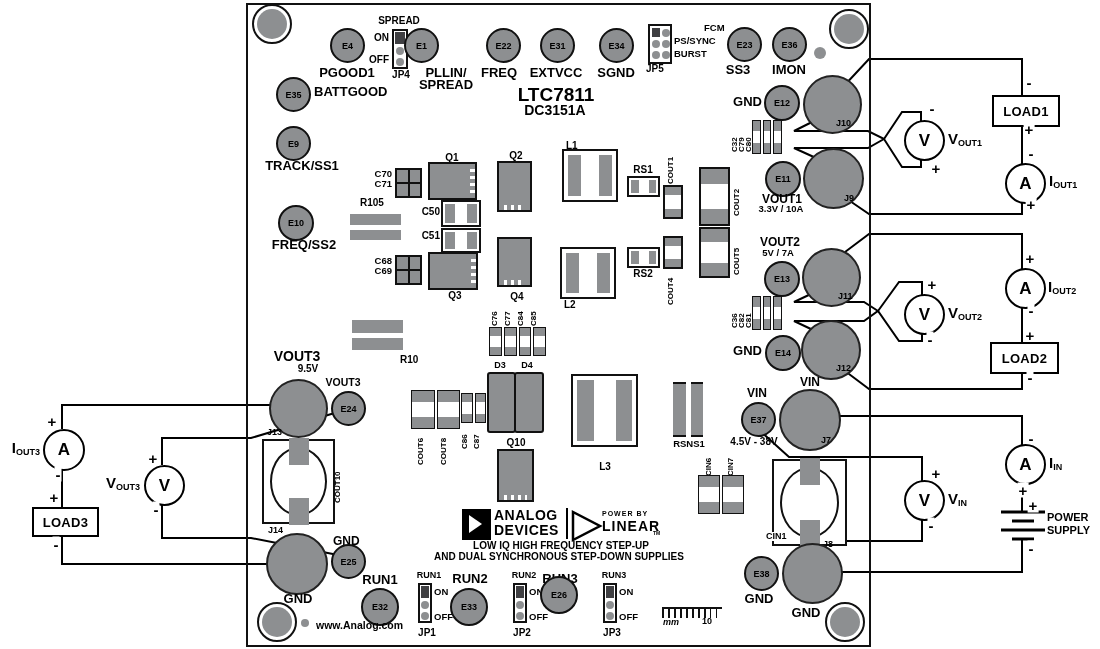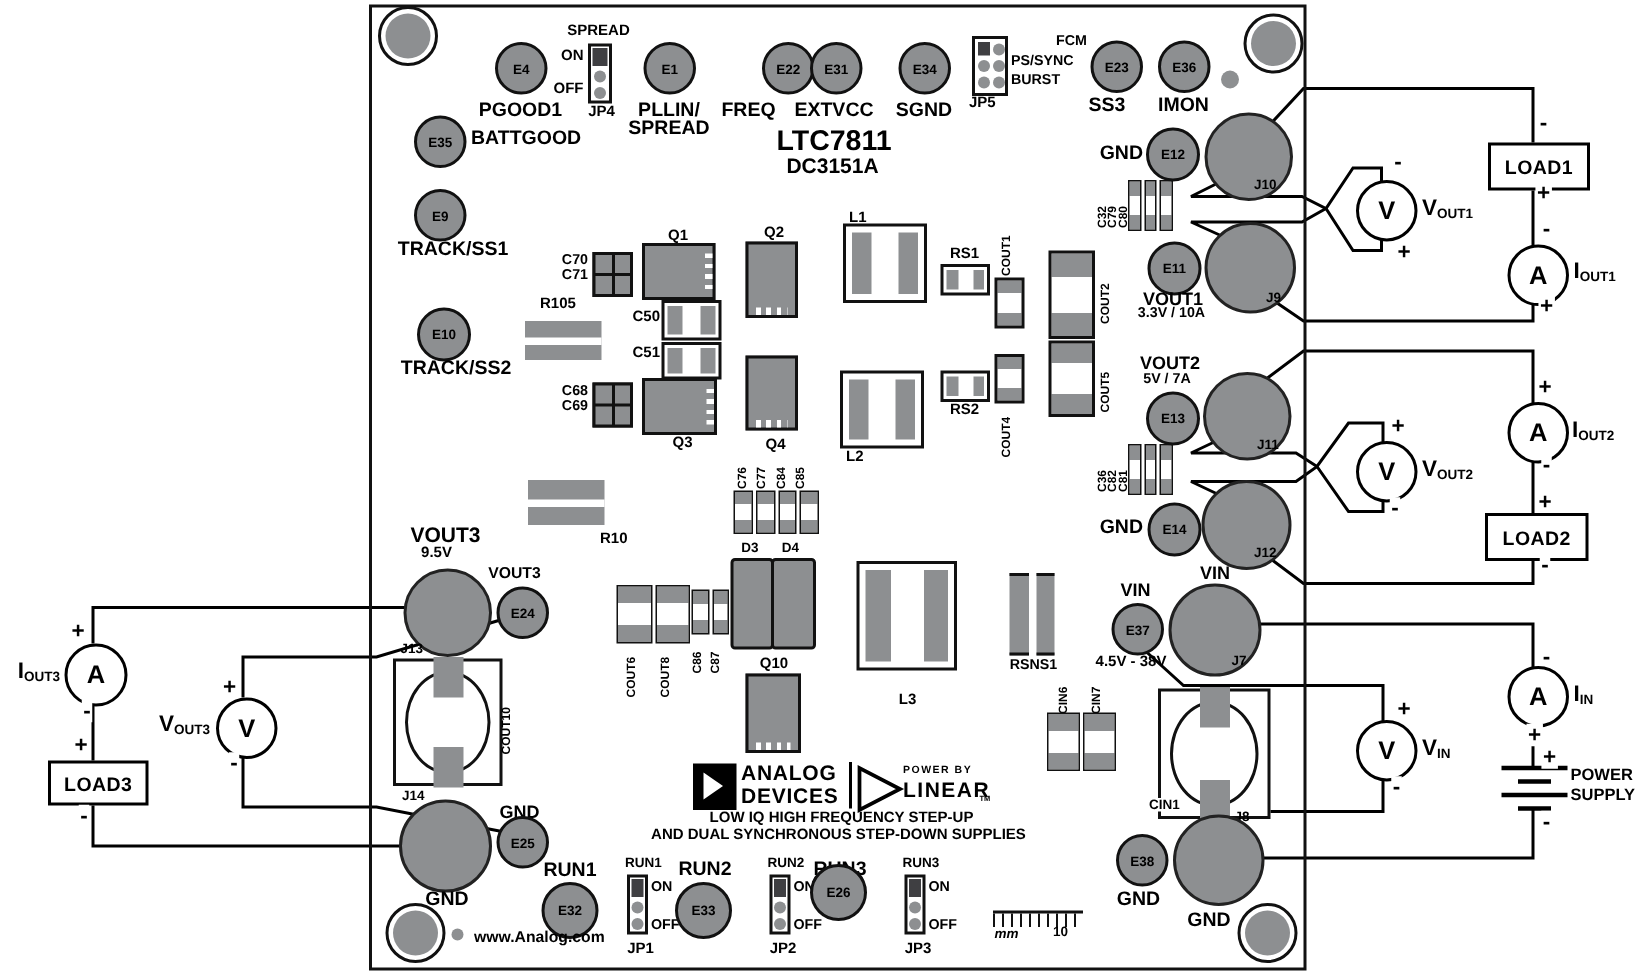--- a/index.html
+++ b/index.html
@@ -129,24 +129,24 @@
   <div class="lbl cx" style="left:399px;top:16px;font-size:10px;">SPREAD</div>
   <div class="lbl rt" style="left:368px;top:33px;width:21px;font-size:10px;">ON</div>
   <div class="lbl rt" style="left:363px;top:55px;width:26px;font-size:10px;">OFF</div>
   <div class="jmp" style="left:392px;top:29px;width:16px;height:40px;">
     <div class="shunt"></div>
     <div class="jpad"></div>
     <div class="jpad"></div>
   </div>
   <div class="lbl cx" style="left:401px;top:70px;font-size:10px;">JP4</div>
 
-  <div class="tp" style="left:429px;top:28px;width:31px;height:31px;">E1</div>
+  <div class="tp" style="left:404px;top:28px;width:31px;height:31px;">E1</div>
   <div class="lbl cx" style="left:446px;top:66px;font-size:13px;">PLLIN/</div>
   <div class="lbl cx" style="left:446px;top:78px;font-size:13px;">SPREAD</div>
-  <div class="tp" style="left:508px;top:28px;width:31px;height:31px;">E22</div>
+  <div class="tp" style="left:486px;top:28px;width:31px;height:31px;">E22</div>
   <div class="lbl cx" style="left:499px;top:66px;font-size:13px;">FREQ</div>
   <div class="tp" style="left:540px;top:28px;width:31px;height:31px;">E31</div>
   <div class="lbl cx" style="left:556px;top:66px;font-size:13px;">EXTVCC</div>
   <div class="tp" style="left:599px;top:28px;width:31px;height:31px;">E34</div>
   <div class="lbl cx" style="left:616px;top:66px;font-size:13px;">SGND</div>
 
   <div class="jp5" style="left:648px;top:24px;width:24px;height:40px;">
     <div class="shunt5"></div>
       <div class="jpad5"></div>
     <div class="jpad5"></div>
@@ -160,21 +160,21 @@
   <div class="lbl" style="left:646px;top:64px;font-size:10px;">JP5</div>
 
   <div class="tp" style="left:727px;top:27px;width:31px;height:31px;">E23</div>
   <div class="lbl cx" style="left:738px;top:63px;font-size:13px;">SS3</div>
   <div class="tp" style="left:772px;top:27px;width:31px;height:31px;">E36</div>
   <div class="lbl cx" style="left:789px;top:63px;font-size:13px;">IMON</div>
 
   <div class="tp" style="left:276px;top:126px;width:31px;height:31px;">E9</div>
   <div class="lbl cx" style="left:302px;top:159px;font-size:13px;">TRACK/SS1</div>
   <div class="tp" style="left:278px;top:205px;width:32px;height:32px;">E10</div>
-  <div class="lbl cx" style="left:304px;top:238px;font-size:13px;">TRACK/SS2</div>
+  <div class="lbl cx" style="left:304px;top:238px;font-size:13px;">FREQ/SS2</div>
 
   <div class="lbl rt" style="left:372px;top:169px;width:20px;font-size:9.5px;">C70</div>
   <div class="lbl rt" style="left:372px;top:179px;width:20px;font-size:9.5px;">C71</div>
   <div class="capgrid" style="left:395px;top:168px;width:27px;height:30px;">
       <div></div>
       <div></div>
       <div></div>
       <div></div>
     </div>
   <div class="lbl cx" style="left:452px;top:153px;font-size:10px;">Q1</div>
@@ -330,21 +330,21 @@
     <div class="bc-bot"></div>
   </div>
   <div class="lbl" style="left:766px;top:532px;font-size:9px;background:#fff;">CIN1</div>
   <div class="lbl" style="left:823px;top:540px;font-size:9px;">J8</div>
   <div class="pad" style="left:782px;top:543px;width:57px;height:57px;"></div>
   <div class="tp" style="left:744px;top:556px;width:31px;height:31px;">E38</div>
   <div class="lbl cx" style="left:759px;top:592px;font-size:13px;">GND</div>
   <div class="lbl cx" style="left:806px;top:606px;font-size:13px;">GND</div>
 
   <div class="lbl cx" style="left:297px;top:349px;font-size:14px;">VOUT3</div>
-  <div class="lbl cx" style="left:280px;top:364px;font-size:10px;padding-left:22px;">9.5V</div>
+  <div class="lbl cx" style="left:297px;top:364px;font-size:10px;padding-left:22px;">9.5V</div>
   <div class="pad" style="left:269px;top:379px;width:55px;height:55px;"></div>
   <div class="lbl cx" style="left:343px;top:377px;font-size:10.5px;background:#fff;">VOUT3</div>
   <div class="tp" style="left:331px;top:391px;width:31px;height:31px;">E24</div>
   <div class="lbl" style="left:267px;top:428px;font-size:9px;">J13</div>
   <div class="bigcap" style="left:262px;top:439px;width:69px;height:81px;">
     <div class="bc-circle"></div>
     <div class="bc-top"></div>
     <div class="bc-bot"></div>
   </div>
   <div class="vlbl" style="left:334px;top:461px;height:42px;">COUT10</div>

